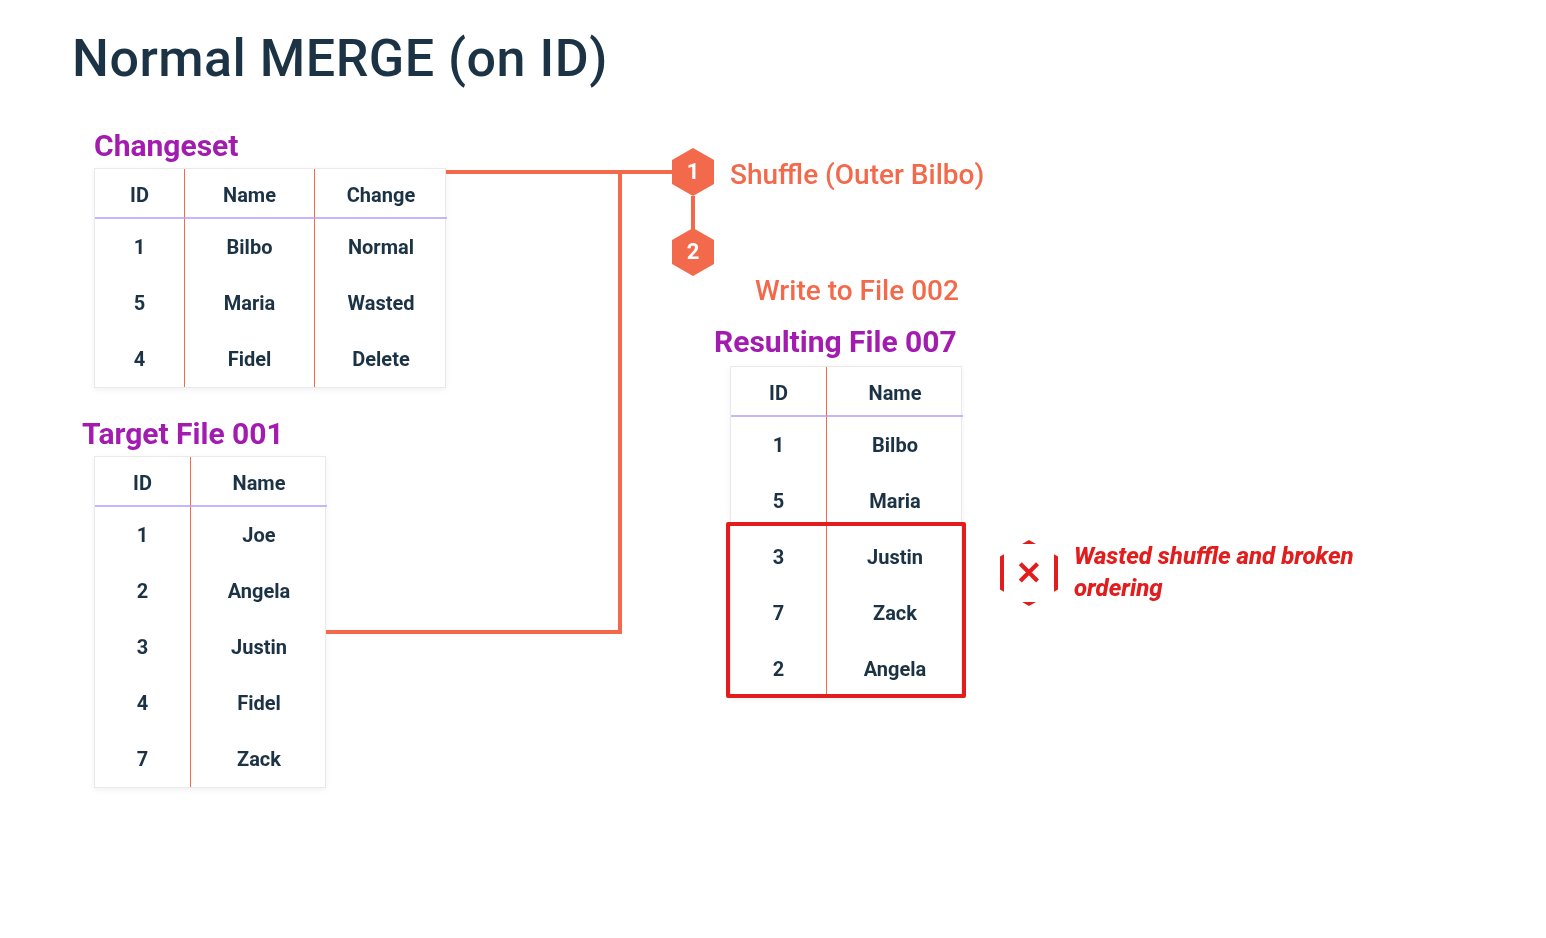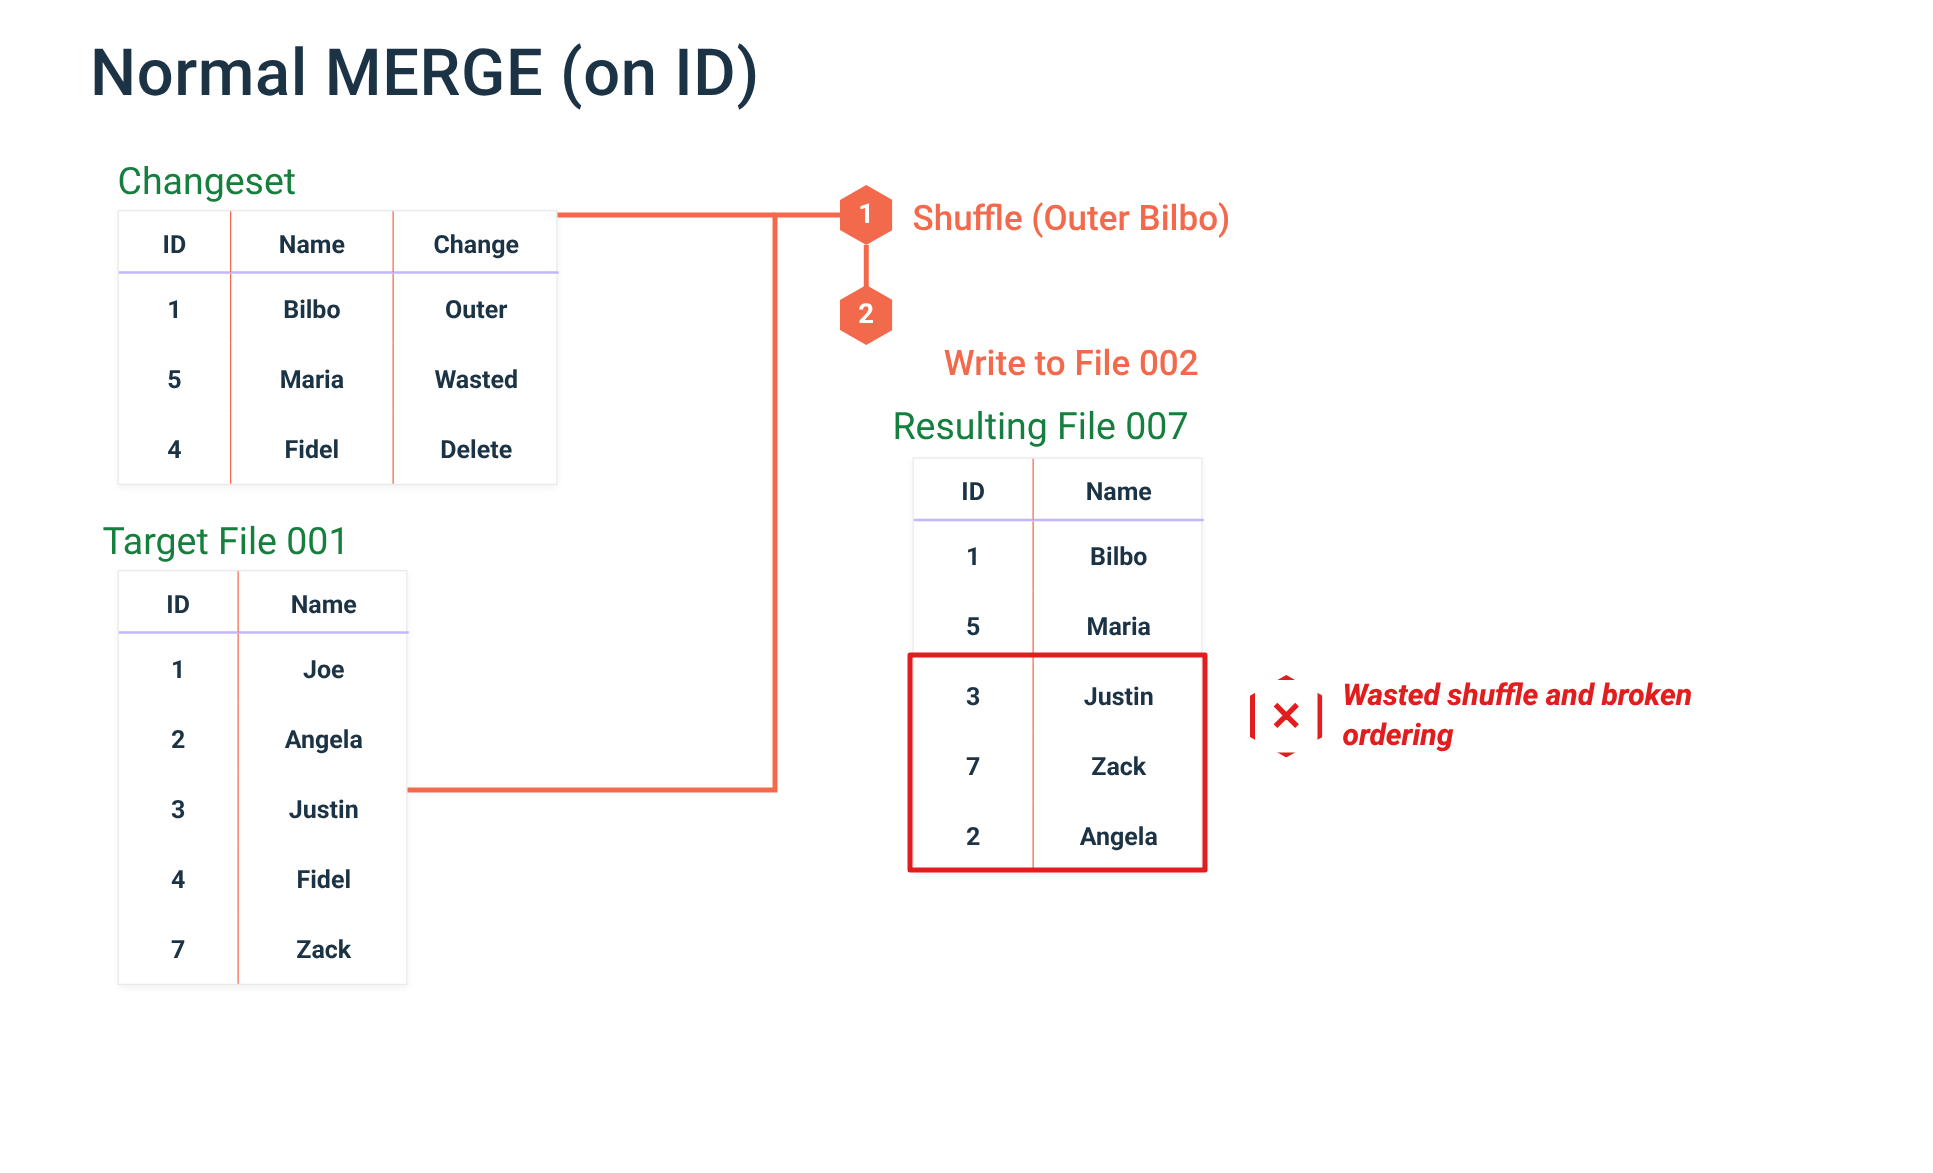--- a/index.html
+++ b/index.html
@@ -17,22 +17,22 @@
     position: absolute;
     left: 72px; top: 28px;
     font-size: 52px;
     font-weight: 500;
     letter-spacing: 0.5px;
     color: #1b3344;
   }
 
   .section-label {
     font-size: 30px;
-    font-weight: 400;
-    color: #15803d;
+    font-weight: 700;
+    color: #a21caf;
   }
 
   
   .card {
     position: absolute;
     background: #ffffff;
     border: 1px solid #e9e9e9;
     box-shadow: 0 2px 6px rgba(0,0,0,0.06);
   }
   .tbl { display: grid; }
@@ -105,21 +105,21 @@
 
   <div class="section-label" style="position:absolute; left:94px; top:128px;">Changeset</div>
   <div class="card" style="left:94px; top:168px; width:352px;">
     <div class="tbl" style="grid-template-columns: 90px 130px 132px;">
       <div class="hd v-sep rule-row">ID</div>
       <div class="hd v-sep rule-row">Name</div>
       <div class="hd rule-row">Change</div>
 
       <div class="cell v-sep">1</div>
       <div class="cell v-sep">Bilbo</div>
-      <div class="cell">Outer</div>
+      <div class="cell">Normal</div>
 
       <div class="cell v-sep">5</div>
       <div class="cell v-sep">Maria</div>
       <div class="cell">Wasted</div>
 
       <div class="cell v-sep">4</div>
       <div class="cell v-sep">Fidel</div>
       <div class="cell">Delete</div>
     </div>
   </div>

